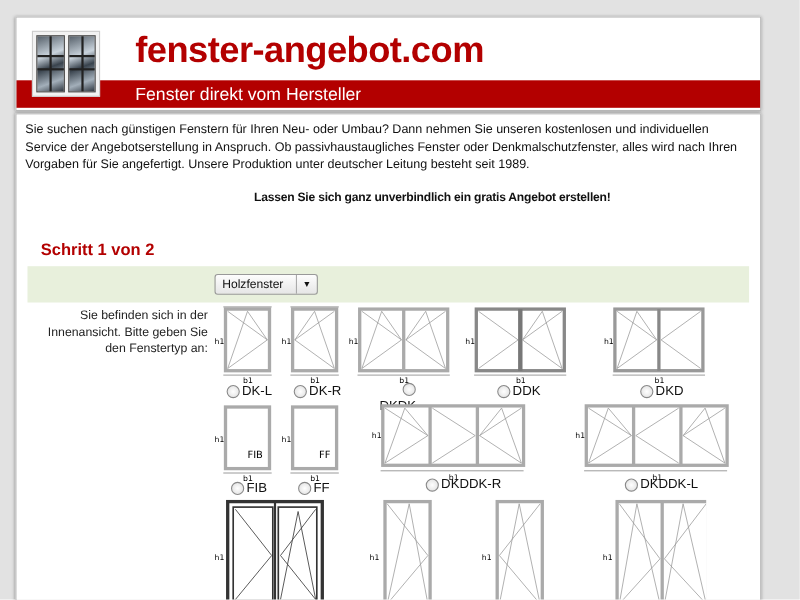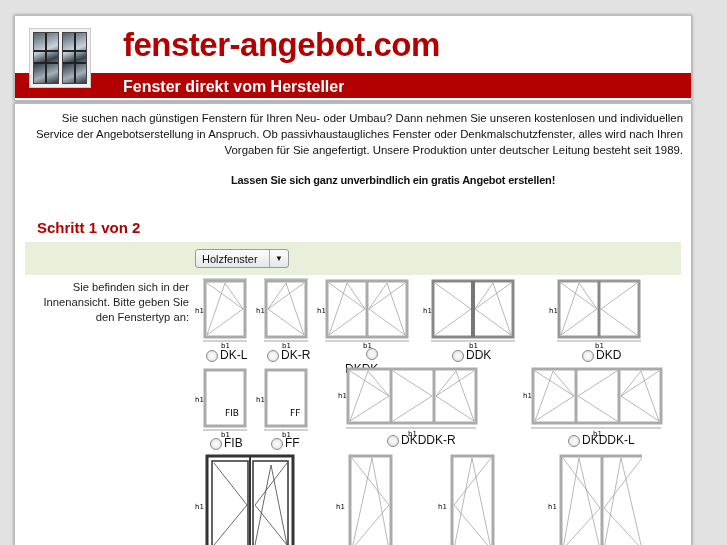--- a/index.html
+++ b/index.html
@@ -4,23 +4,23 @@
 <style>
   html,body{margin:0;padding:0;}
   body{width:727px;height:545px;overflow:hidden;background:#e2e2e2;font-family:"Liberation Sans",sans-serif;color:#111;position:relative;}
   .header{position:absolute;left:14px;top:15px;width:678px;height:86px;background:#fff;box-shadow:0 0 3px #888;border:1px solid #bbb;box-sizing:border-box;}
   .header .band{position:absolute;left:0;right:0;top:57px;height:25px;background:#b30000;}
   .logo{position:absolute;left:14px;top:12px;width:62px;height:60px;background:#f2f2f2;border:1px solid #ccc;box-sizing:border-box;display:flex;gap:3px;padding:3px;z-index:2;}
   .logo .pane{flex:1;background:linear-gradient(160deg,#56606a 0%,#c9d3dc 35%,#39434d 55%,#a3afba 80%,#2f3740 100%);position:relative;border:1px solid #444;}
   .logo .pane:before{content:"";position:absolute;left:0;right:0;top:33%;height:2px;background:#222;box-shadow:0 12px 0 #222;}
   .logo .pane:after{content:"";position:absolute;top:0;bottom:0;left:48%;width:2px;background:#222;}
   .site-title{position:absolute;left:108px;top:10px;font-size:33px;font-weight:bold;color:#b30000;letter-spacing:-0.5px;margin:0;}
-  .tagline{position:absolute;left:108px;top:62px;font-size:16px;font-weight:bold;color:#fff;margin:0;height:19px;overflow:hidden;}
+  .tagline{position:absolute;left:108px;top:62px;font-size:16px;font-weight:normal;color:#fff;margin:0;height:19px;overflow:hidden;}
   .body-box{position:absolute;left:14px;top:103px;width:678px;height:460px;background:#fff;border:1px solid #bbb;box-sizing:border-box;box-shadow:0 0 3px #888;}
-  .intro{position:absolute;left:8px;top:6px;width:660px;font-size:11.4px;line-height:16px;margin:0;text-align:right;}
+  .intro{position:absolute;left:8px;top:6px;width:660px;font-size:11.4px;line-height:16px;margin:0;}
   .cta{position:absolute;left:0;width:676px;top:70px;text-align:center;font-size:11px;font-weight:bold;margin:0;letter-spacing:-0.2px;padding-left:40px;}
   .step{position:absolute;left:8px;top:101px;font-size:15px;font-weight:bold;color:#b30000;margin:14px;}
   .row-green{position:absolute;left:10px;top:138px;width:656px;height:33px;background:#e8f0dc;}
   .label{position:absolute;text-align:right;font-size:11.2px;line-height:15px;color:#222;}
   .select{position:absolute;left:180px;top:145px;width:94px;height:19px;border:1px solid #999;border-radius:3px;background:linear-gradient(#fdfdfd,#e6e6e6);box-sizing:border-box;font-size:11px;display:flex;align-items:center;}
   .select .val{padding-left:6px;flex:1;}
   .select .arrow{width:18px;height:100%;border-left:1px solid #aaa;display:flex;align-items:center;justify-content:center;font-size:8px;}
   .win{position:absolute;}
   .win svg{display:block;}
   .opt{position:absolute;font-size:12px;display:flex;align-items:flex-end;gap:2px;white-space:nowrap;}

